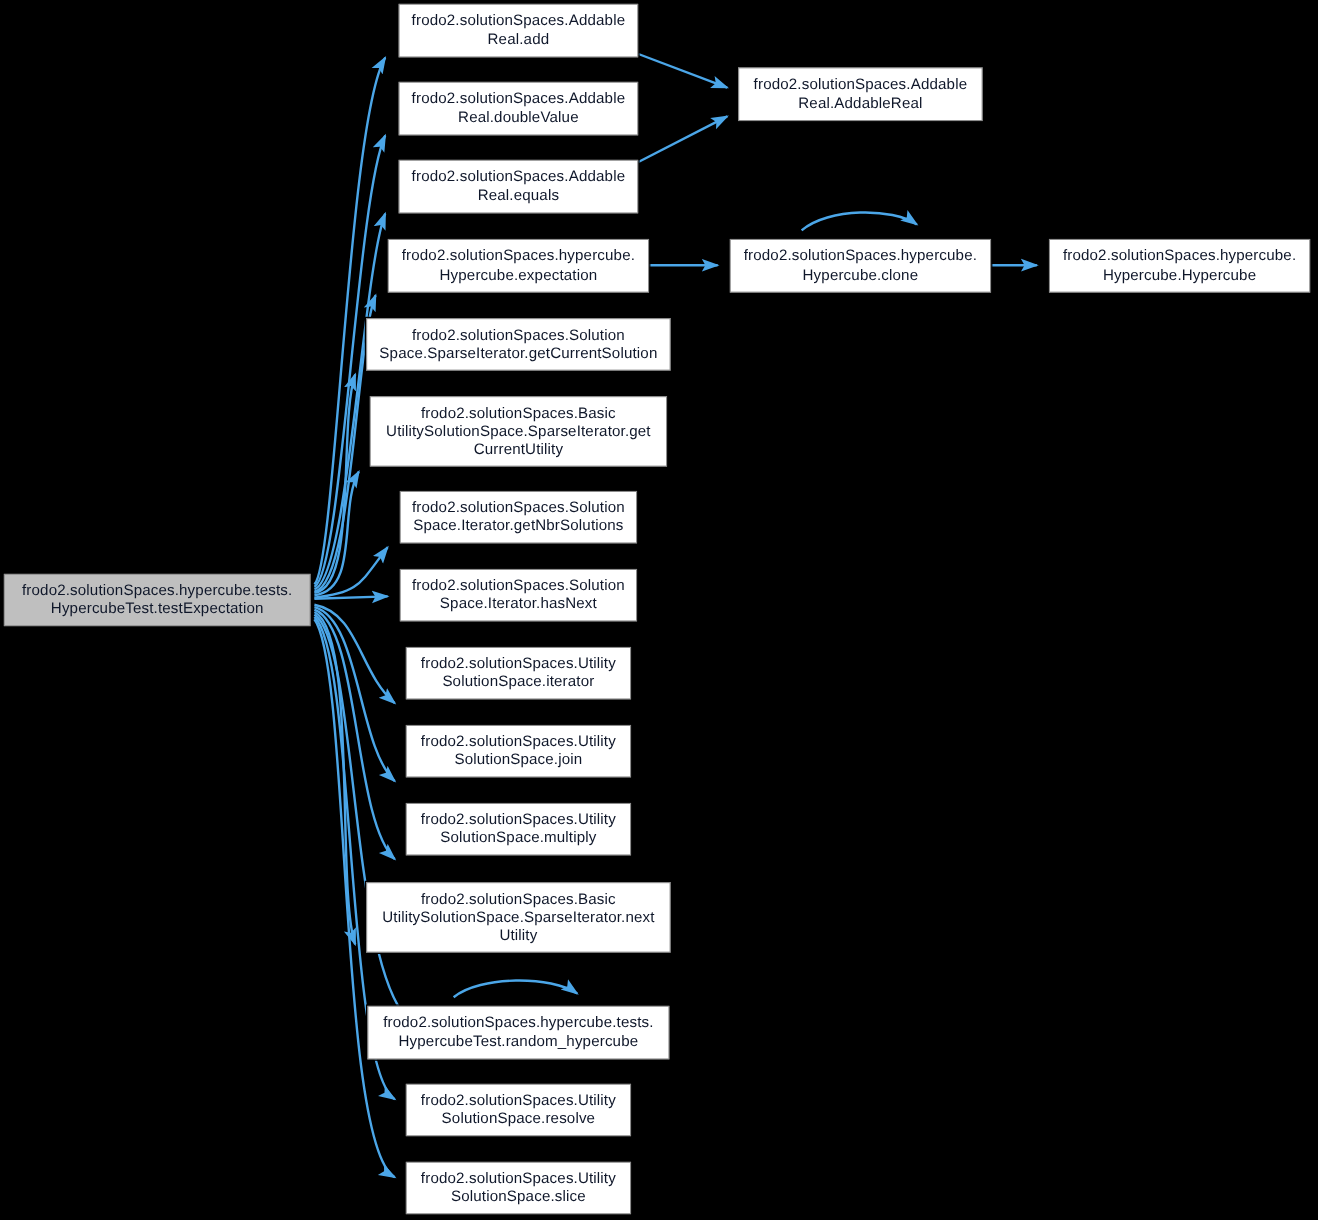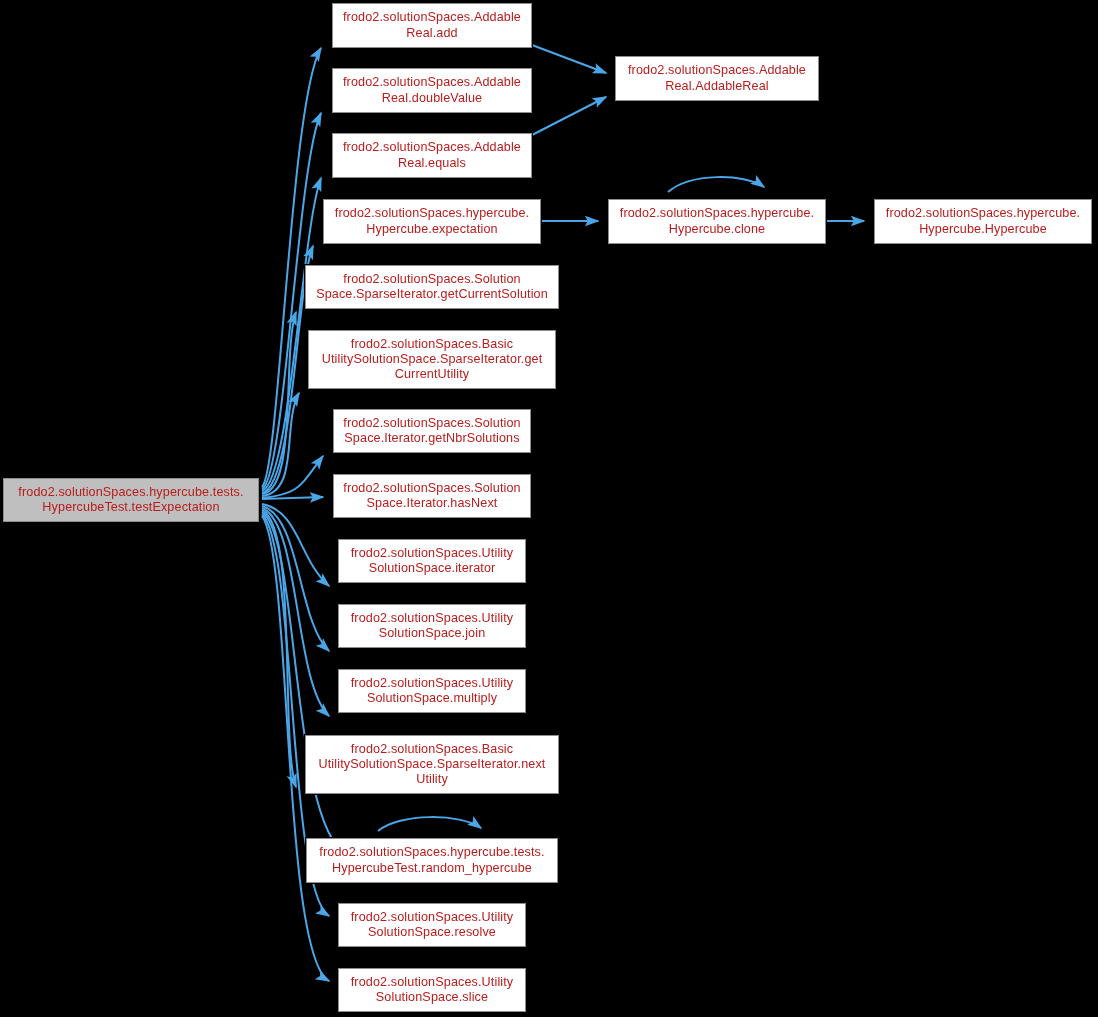--- a/index.html
+++ b/index.html
@@ -27,21 +27,21 @@
   .node {
     position: absolute;
     box-sizing: border-box;
     background: #ffffff;
     border: 1px solid #8c8c8c;
     outline: 1px solid #000000;
     display: flex;
     align-items: center;
     justify-content: center;
     text-align: center;
-    color: #b91c1c;
+    color: #0f172a;
     font-size: 12.6px;
     line-height: 15.2px;
     letter-spacing: 0.01em;
     z-index: 3;
     padding: 0 3px;
   }
   .node.root {
     background: #bfbfbf;
   }
   .node span {

